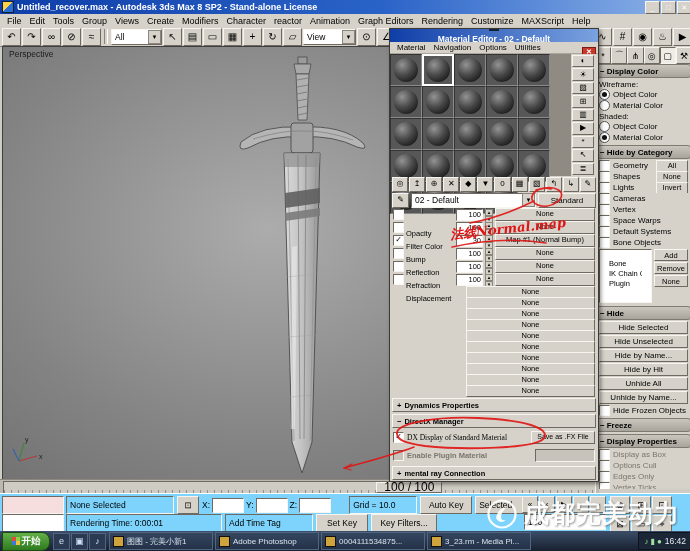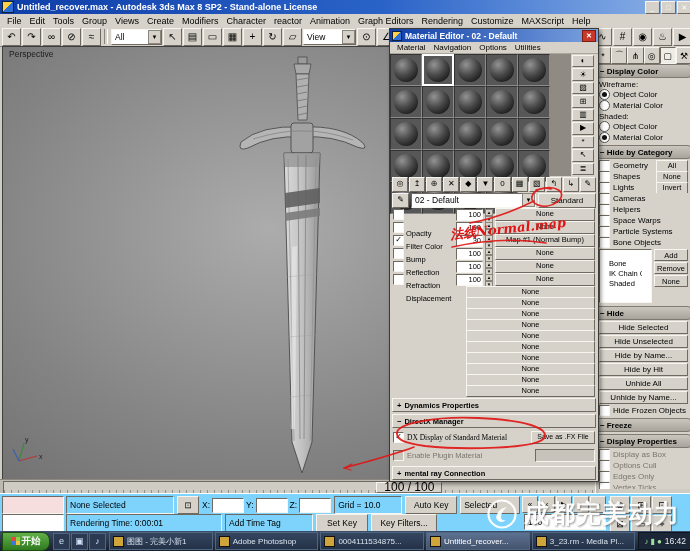--- a/index.html
+++ b/index.html
@@ -60,21 +60,21 @@
       font-size:7.5px;overflow:hidden;padding:9px;}
   .lb div{height:10px;white-space:nowrap;overflow:hidden;}
   .lb-btns{display:flex;flex-direction:column;gap:1px;}
   .lb-btns .side-btn{width:32px;}
   .dim{color:#7a766d;}
 
   
   #me{left:389px;top:28px;width:208px;height:452px;background:#d6d2c9;border:1px solid #3c3a35;
       box-shadow:2px 2px 4px rgba(0,0,0,.45);z-index:20;}
   #me-title{height:13px;background:linear-gradient(90deg,#0f3ea8,#7aa2e0);color:#fff;display:flex;
-            align-items:center;gap:3px;padding:0 2px;font-weight:bold;font-size:8.5px;}
+            align-items:center;gap:3px;padding:0 2px;font-weight:bold;font-size:8.5px;flex-direction:column;}
   #me-close{width:12px;height:10px;background:#c8392a;color:#fff;font-size:7px;line-height:7px;margin-left:auto;
             border:1px solid #7d1d12;}
   #me-menu{height:11px;display:flex;align-items:center;padding:0 3px;border-bottom:1px solid #aaa699;}
   #me-menu span{padding:0 4px;font-size:8px;}
   #me-slots-wrap{display:flex;height:122px;background:#8f8b82;}
   #slots{width:181px;display:flex;flex-wrap:wrap;align-content:flex-start;}
   .slot{width:30px;height:30px;background:#575757;border:1px solid;border-color:#333 #8b8b8b #8b8b8b #333;
         display:flex;align-items:center;justify-content:center;}
   .slot.active{border:1px solid #fff;box-shadow:inset 0 0 0 1px #fff;}
   .sphere{width:24px;height:24px;border-radius:50%;background:radial-gradient(circle at 34% 28%,#939393,#4a4a4a 45%,#161616 85%);}
@@ -323,39 +323,39 @@
           <div class="cb"></div>
           <div style="flex: 1 1 0%;">Lights</div>
           <div class="side-btn out cx">Invert</div>
         </div>
         <div class="cp-row">
           <div class="cb"></div>
           <div style="flex: 1 1 0%;">Cameras</div>
         </div>
         <div class="cp-row">
           <div class="cb"></div>
-          <div style="flex: 1 1 0%;">Helpers</div>
+          <div style="flex: 1 1 0%;">Vertex</div>
         </div>
         <div class="cp-row">
           <div class="cb"></div>
           <div style="flex: 1 1 0%;">Space Warps</div>
         </div>
         <div class="cp-row">
           <div class="cb"></div>
-          <div style="flex: 1 1 0%;">Particle Systems</div>
+          <div style="flex: 1 1 0%;">Default Systems</div>
         </div>
         <div class="cp-row">
           <div class="cb"></div>
           <div style="flex: 1 1 0%;">Bone Objects</div>
         </div>
         <div class="hbc-list">
           <div class="lb">
             <div>Bone</div>
             <div>IK Chain Object</div>
-            <div>Shaded</div>
+            <div>Plugin</div>
           </div>
           <div class="lb-btns">
             <div class="side-btn out cx">Add</div>
             <div class="side-btn out cx">Remove</div>
             <div class="side-btn out cx">None</div>
           </div>
         </div>
         <div class="roll-h">
           <div class="pm">−</div>
           <div>Hide</div>
@@ -628,21 +628,21 @@
         <span>−</span>
         <span>DirectX Manager</span>
       </div>
       <div class="dx-row">
         <span class="cb">✓</span>
         <span style="flex:1;font-family:Liberation Serif, serif;">DX Display of Standard Material</span>
         <span class="btn-sm out">Save as .FX File</span>
       </div>
       <div class="en-row">
         <span class="cb" style="background:#c7c3ba;"></span>
-        <span style="flex:1;">Enable Plugin Material</span>
+        <span style="flex:1;font-weight:bold;">Enable Plugin Material</span>
         <span class="en-dd in"></span>
       </div>
       <div class="me-roll out">
         <span>+</span>
         <span>mental ray Connection</span>
       </div>
     </div>
   </div>
 
   <div id="timeslider" class="abs">
@@ -658,21 +658,21 @@
       <span class="st-box in" style="width:100px;">None Selected</span>
       <span class="st-box out cx" style="width:14px;">⊡</span>
       <span id="axes" style="display:flex;gap:2px;">
           <div class="axis-lbl">X:</div>
           <div class="axis-field in white"></div>
           <div class="axis-lbl">Y:</div>
           <div class="axis-field in white"></div>
           <div class="axis-lbl">Z:</div>
           <div class="axis-field in white"></div>
         </span>
-      <span class="st-box in" style="width:60px;">Grid = 10.0</span>
+      <span class="st-box in" style="width:60px;margin-left:15px;">Grid = 10.0</span>
       <span class="st-box out cx" style="width:44px;">Auto Key</span>
       <span class="st-box out" style="width:52px;">Selected</span>
     </div>
     <div id="st-row2">
       <span class="st-box in" style="width:148px;">Rendering Time: 0:00:01</span>
       <span class="st-box in" style="width:80px;">Add Time Tag</span>
       <span class="st-box out cx" style="width:44px;">Set Key</span>
       <span class="st-box out cx" style="width:58px;">Key Filters...</span>
     </div>
     <div id="playback">
@@ -715,24 +715,20 @@
           <div class="task-ico"></div>
           <div>图图 - 完美小新1</div>
         </div>
         <div class="task-btn">
           <div class="task-ico"></div>
           <div>Adobe Photoshop</div>
         </div>
         <div class="task-btn">
           <div class="task-ico"></div>
           <div>0004111534875...</div>
-        </div>
-        <div class="task-btn active">
-          <div class="task-ico"></div>
-          <div>Untitled_recover...</div>
         </div>
         <div class="task-btn">
           <div class="task-ico"></div>
           <div>3_23.rm - Media Pl...</div>
         </div>
       </div>
     <div id="tray">
       <span id="trayicons" style="display:flex;gap:2px;">
           <div class="tray-ico">♪</div>
           <div class="tray-ico">▮</div>

